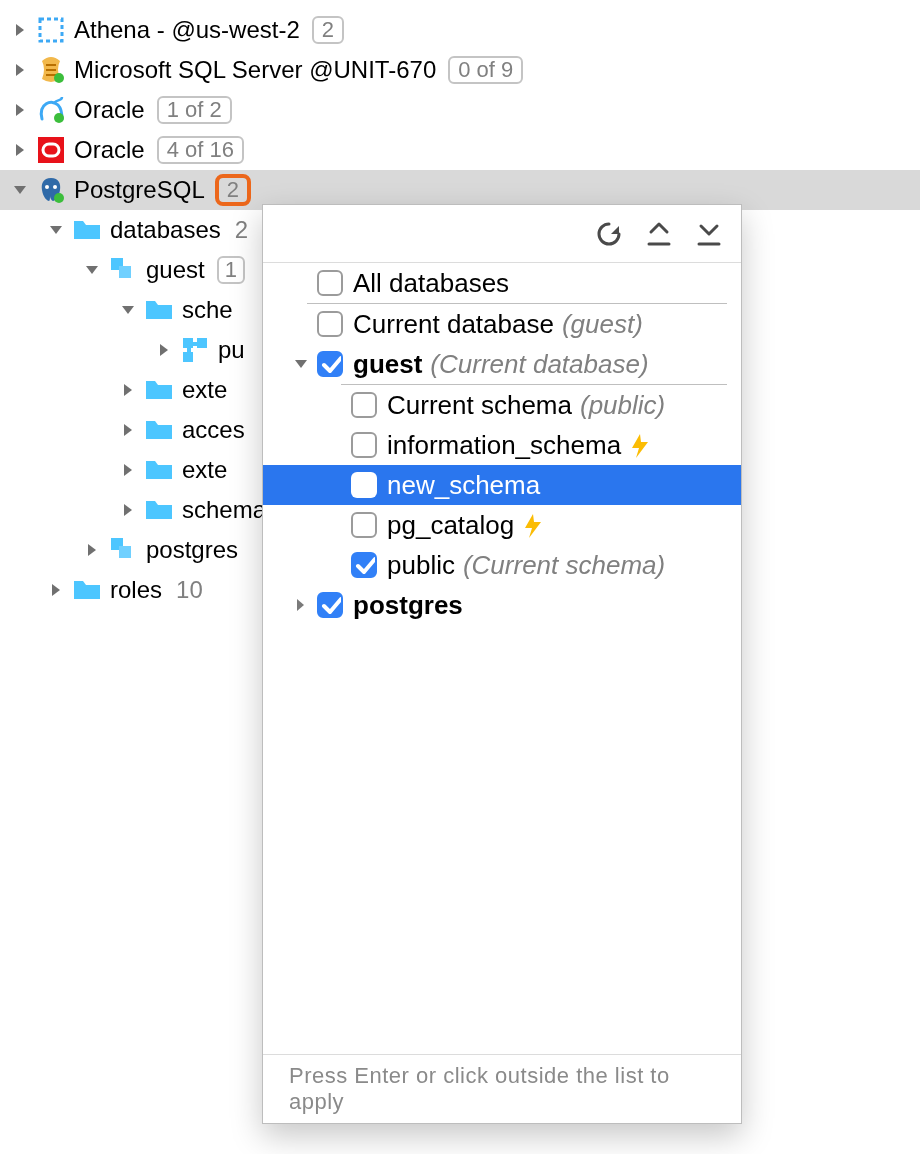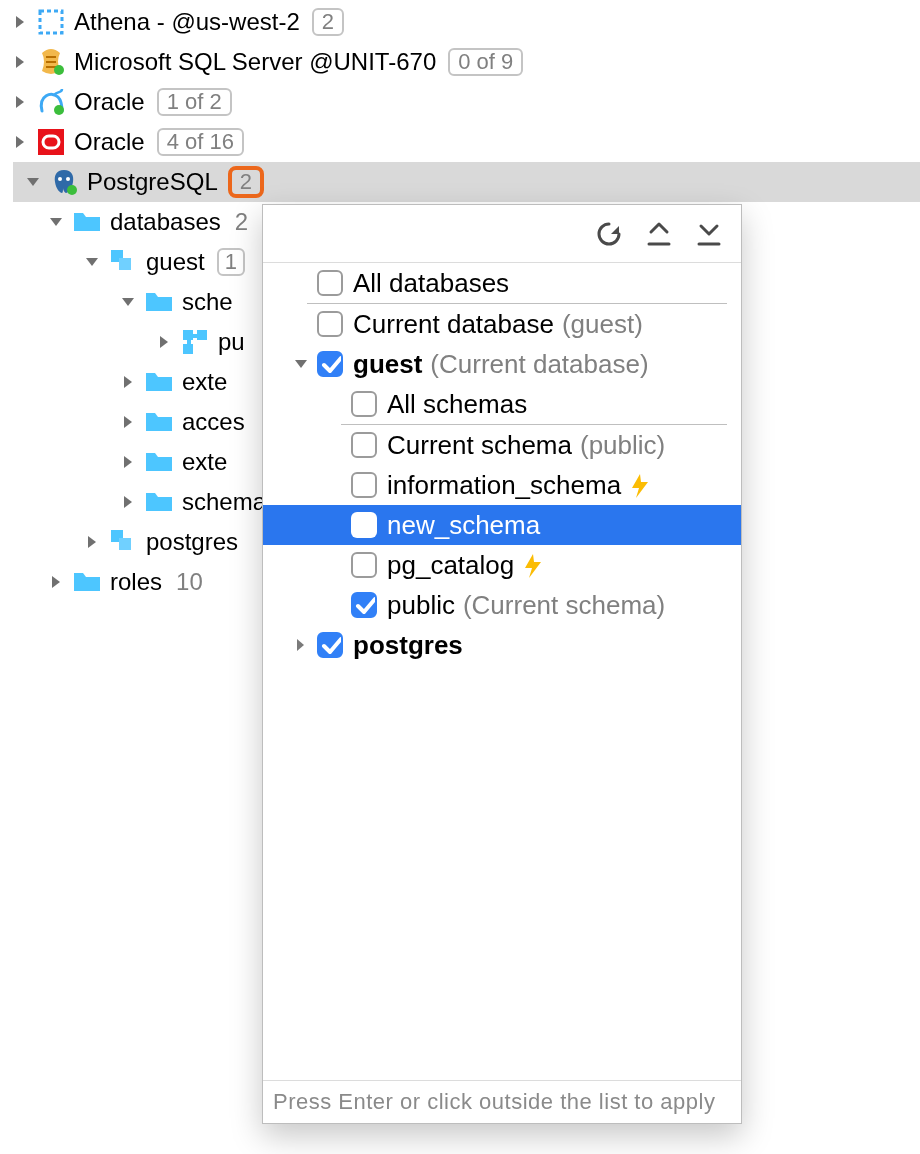--- a/index.html
+++ b/index.html
@@ -22,28 +22,28 @@
     padding: 0;
     font-family: -apple-system, BlinkMacSystemFont, "Segoe UI", Arial, sans-serif;
     font-size: 24px;
     color: var(--text);
     background: #fff;
     width: 920px;
     height: 1154px;
     position: relative;
     overflow: hidden;
   }
-  .tree { padding-top: 2px; }
+  .tree { padding-top: 10px; }
   .row {
     display: flex;
     align-items: center;
     height: 40px;
     white-space: nowrap;
   }
-  .row.selected { background: var(--selected-bg); margin-left: 13px; }
+  .row.selected { background: var(--selected-bg); }
   .indent { display: inline-block; }
   .disclosure {
     width: 20px;
     height: 20px;
     display: inline-flex;
     align-items: center;
     justify-content: center;
     margin-right: 6px;
     flex: none;
   }
@@ -120,29 +120,29 @@
     margin-right: 10px;
     flex: none;
     display: inline-flex; align-items:center; justify-content:center;
     background:#fff;
   }
   .check.checked {
     background: var(--check-blue);
     border-color: var(--check-blue);
   }
   .plabel { font-size: 26px; }
-  .pmuted { color: var(--muted); font-size: 26px; margin-left: 8px; }
+  .pmuted { color: var(--muted); font-size: 26px; margin-left: 8px; font-style: italic; }
   .bold { font-weight: 600; }
   .divider {
     height:1px; background:#bfbfbf;
     margin: 0 14px 0 44px;
   }
   .popup-footer {
     border-top: 1px solid #dcdcdc;
-    padding: 8px 10px;
+    padding: 8px 26px;
     font-size: 22px;
     color: #8a8a8a;
     letter-spacing: 0.5px;
   }
   .bolt {
     width: 22px; height: 22px;
     display:inline-flex; align-items:center; justify-content:center;
     margin-left: 6px;
   }
 </style>
@@ -499,25 +499,20 @@
         </span>
       <span class="check checked">
           <svg width="26" height="26">
             <use href="#checkmark"></use>
           </svg>
         </span>
       <span class="plabel bold">guest</span>
       <span class="pmuted">(Current database)</span>
     </div>
 
-    <div class="prow">
-      <span class="pindent" style="width:62px"></span>
-      <span class="check"></span>
-      <span class="plabel">All schemas</span>
-    </div>
     <div class="divider" style="margin-left:78px"></div>
 
     <div class="prow">
       <span class="pindent" style="width:62px"></span>
       <span class="check"></span>
       <span class="plabel">Current schema</span>
       <span class="pmuted">(public)</span>
     </div>
 
     <div class="prow">

